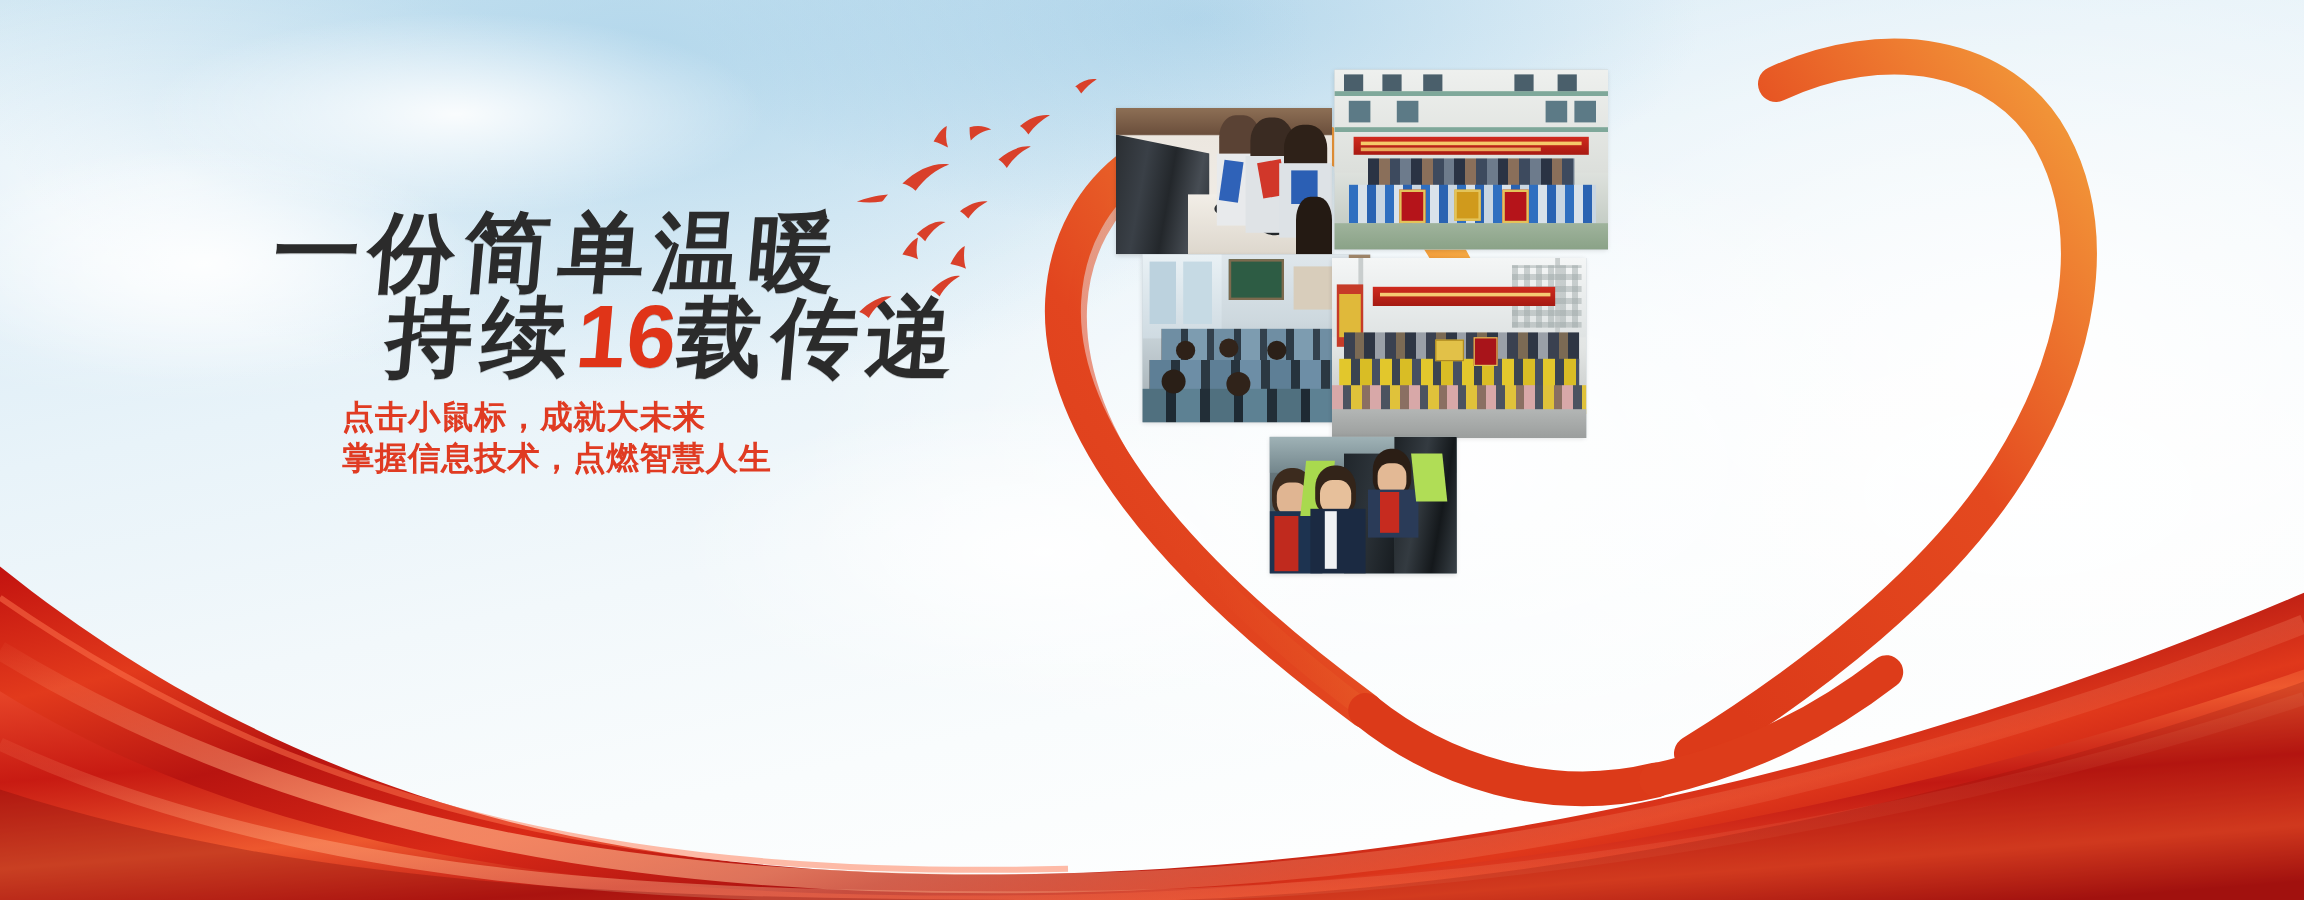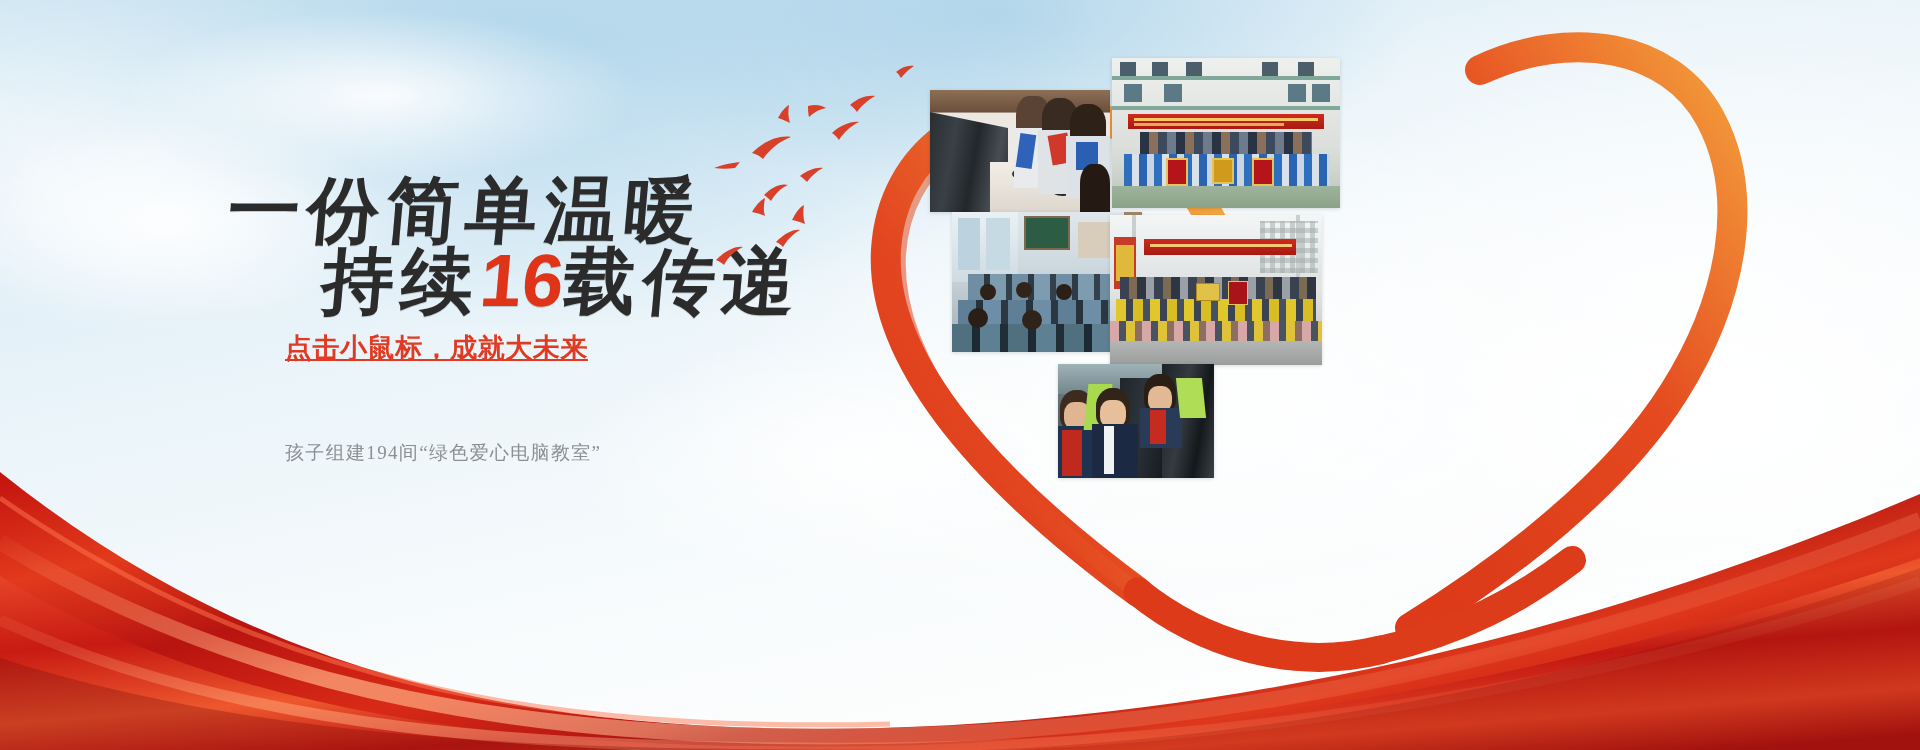--- a/index.html
+++ b/index.html
@@ -58,21 +58,21 @@
 
   .subline {
     position:absolute;
     font-family:"Liberation Sans","DejaVu Sans",sans-serif;
     font-weight:700;
     font-size:27px;
     color:#e03b22;
     letter-spacing:0.02em;
     white-space:nowrap;
   }
-  #subline-1 { left:285px; top:330px;text-decoration:underline; }
+  #subline-1 { left:285px; top:330px; }
   #subline-2 { left:285px; top:364px; }
 
   .bodyline {
     position:absolute;
     font-family:"Liberation Serif","DejaVu Serif",serif;
     font-size:19px;
     color:#8a8f93;
     letter-spacing:0.07em;
     white-space:nowrap;
   }
@@ -107,22 +107,22 @@
 
   <div id="text-block">
 
     <div class="headline" id="headline-1">一份简单温暖</div>
 
     <div class="headline" id="headline-2">
       <span>持续</span><span class="num">16</span><span>载传递</span>
     </div>
 
     <div class="subline" id="subline-1">点击小鼠标，成就大未来</div>
-
-    <div class="bodyline" id="bodyline-2">孩子组建194间“绿色爱心电脑教室”</div>
+    <div class="subline" id="subline-2">掌握信息技术，点燃智慧人生</div>
+
   </div>
 
   <div id="collage">
 
     <svg id="birds-svg" viewBox="0 0 260 260">
       <g fill="#d9402a">
         <path d="M196 12 c6-5 12-7 18-6 -5 3 -9 7 -13 12 -2-3 -3-5 -5-6z"></path>
         <path d="M150 45 c8-7 17-10 25-9 -7 4 -13 9 -18 16 -2-3 -4-5 -7-7z"></path>
         <path d="M108 46 c7-2 13-1 18 2 -6 1 -12 4 -17 9 -1-4 -1-8 -1-11z"></path>
         <path d="M78 58 c4-7 7-11 11-13 -1 6 -1 12 1 18 -4-2 -8-4 -12-5z"></path>

